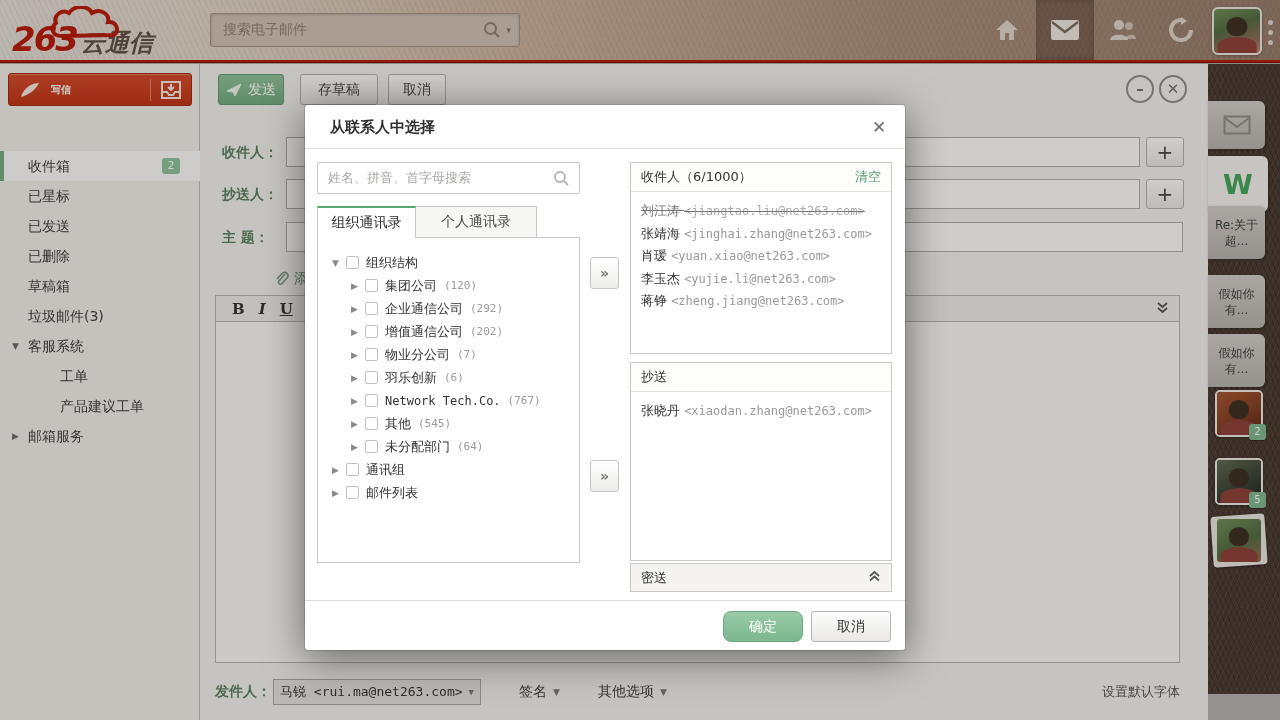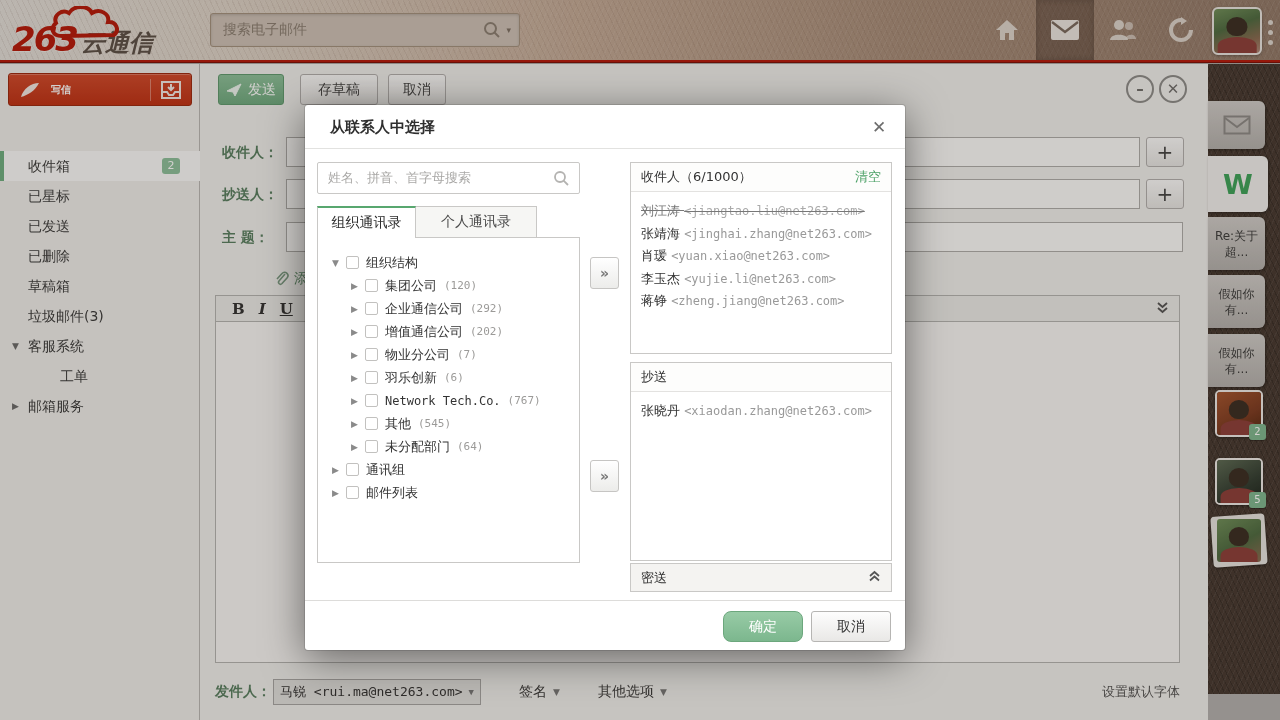--- a/index.html
+++ b/index.html
@@ -94,21 +94,21 @@
     background:repeating-linear-gradient(115deg,rgba(255,255,255,.05) 0 1px,transparent 1px 5px),
                repeating-linear-gradient(65deg,rgba(0,0,0,.18) 0 1px,transparent 1px 5px); }
   .dock-bottom { position:absolute; left:1208px; top:694px; width:72px; height:26px; background:#b3b1af; z-index:5; }
   .dtab { position:absolute; left:0; width:57px; border-radius:0 6px 6px 0; z-index:2;
     background:linear-gradient(#cfccc9,#b4b1ae); box-shadow:1px 1px 3px rgba(0,0,0,.35); cursor:pointer;
     display:flex; align-items:center; justify-content:center; text-align:center; }
   .dtab.mailtab { top:37px; height:48px; }
   .dtab.active { top:92px; height:56px; width:60px; background:#f2f1ef; }
   .dtab.active .w { color:#3ea35b; font-size:27px; font-weight:bold; }
   .dtab.txt { font-size:12px; color:#3c3c3c; line-height:16px; padding:4px; word-break:break-all; }
-  .dtab.t1 { top:153px; height:53px; }
+  .dtab.t1 { top:142px; height:53px; }
   .dtab.t2 { top:211px; height:53px; }
   .dtab.t3 { top:270px; height:53px; }
   .davatar { position:absolute; left:7px; width:48px; height:47px; border:2px solid #efece9; border-radius:5px;
     box-shadow:0 1px 3px rgba(0,0,0,.4); z-index:2; cursor:pointer; }
   .davatar .ph { position:absolute; inset:0; overflow:hidden; border-radius:3px; }
   .davatar.a1 { top:326px; } .davatar.a1 .ph { background:linear-gradient(150deg,#a5552f,#7c3b22 60%,#512711); }
   .davatar.a2 { top:394px; } .davatar.a2 .ph { background:linear-gradient(150deg,#5d6b55,#323d32 60%,#1d251e); }
   .davatar.a3 { top:453px; } .davatar.a3 .ph { background:linear-gradient(150deg,#6f8f5a,#4e6b42 55%,#8a6b52); }
   .davatar.a3::before { content:""; position:absolute; left:-5px; top:-4px; right:-5px; bottom:-4px;
     background:#e8e5e1; transform:rotate(-4deg); border-radius:4px; z-index:-1; box-shadow:0 1px 3px rgba(0,0,0,.4); }
@@ -245,20 +245,21 @@
     <div class="folder"><span>已星标</span></div>
     <div class="folder"><span>已发送</span></div>
     <div class="folder"><span>已删除</span></div>
     <div class="folder"><span>草稿箱</span></div>
     <div class="folder"><span>垃圾邮件(3)</span></div>
     <div class="folder">
       <span class="tri">▼</span>
       <span>客服系统</span>
     </div>
     <div class="folder sub"><span>工单</span></div>
+    <div class="folder sub"><span>产品建议工单</span></div>
     <div class="folder">
       <span class="tri">▶</span>
       <span>邮箱服务</span>
     </div>
   </div>
 </div>
 
 <div class="main">
   <div class="btn green send-btn">
     <svg width="16" height="14" viewBox="0 0 16 14">

